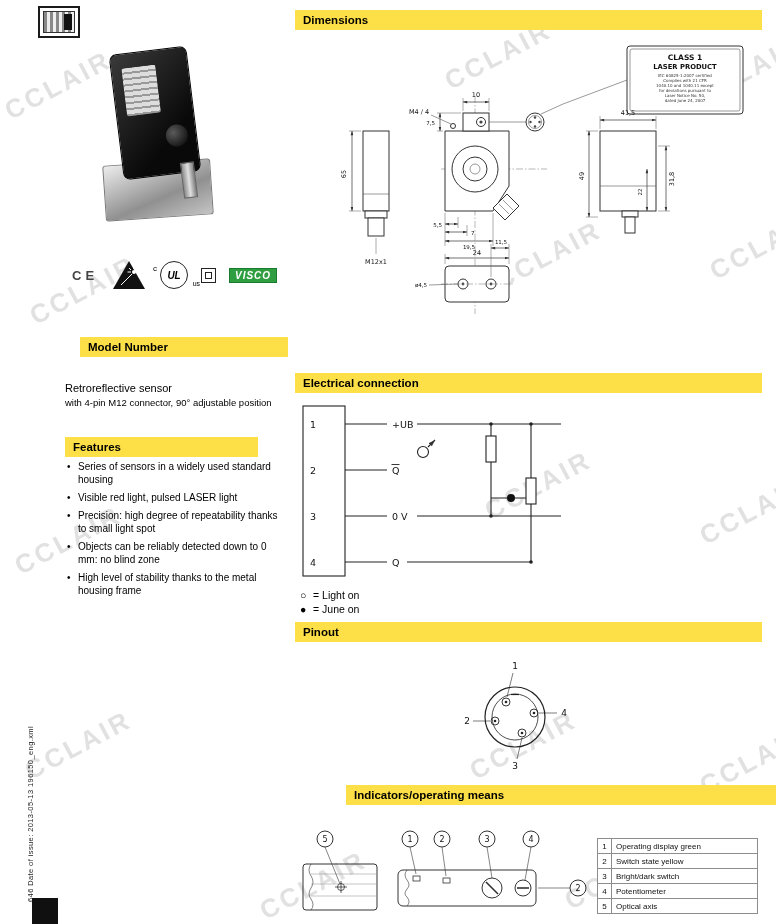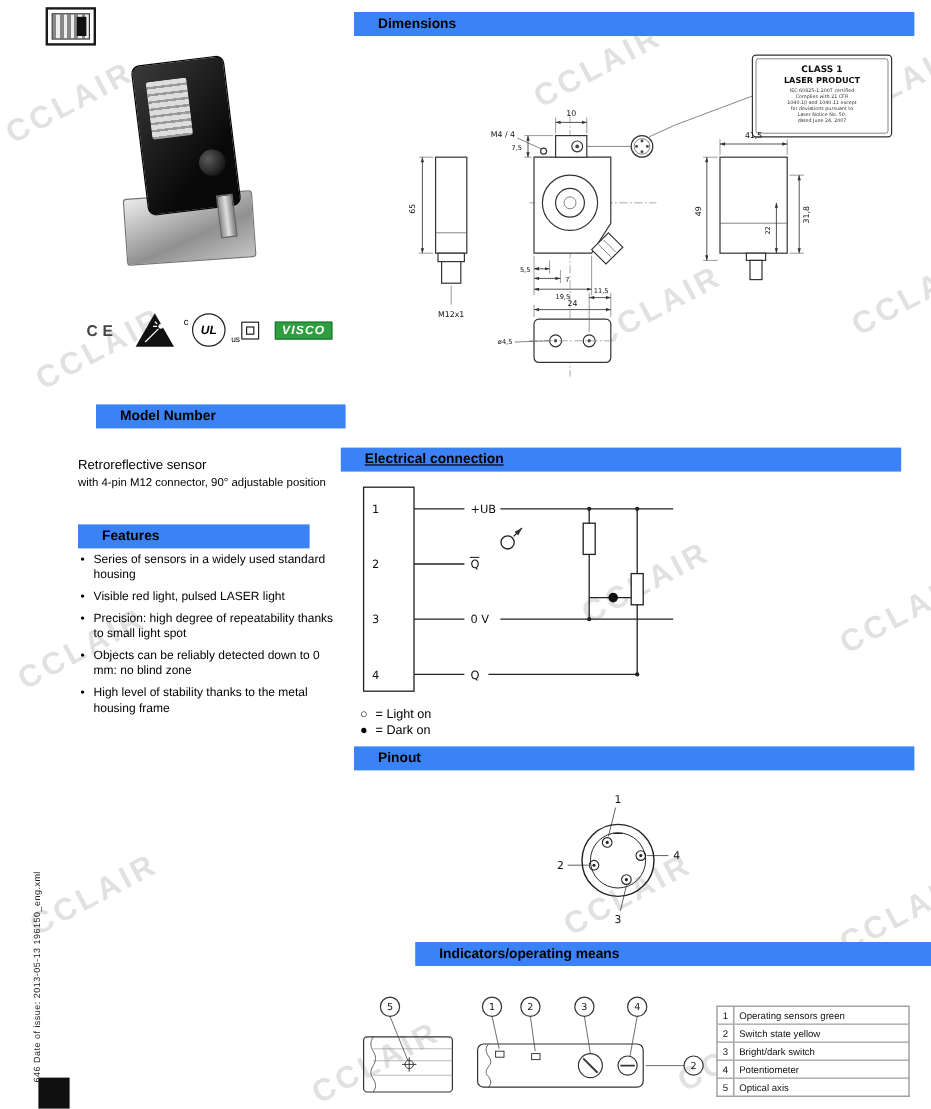--- a/index.html
+++ b/index.html
@@ -41,26 +41,26 @@
   .ce { font-size:13px; letter-spacing:4px; color:#444; font-weight:600; }
   .ulwrap { position:relative; width:28px; height:28px; border:1.6px solid #222; border-radius:50%;
         display:flex; align-items:center; justify-content:center; font-weight:bold; font-style:italic; font-size:10px; }
   .ulwrap .c { position:absolute; left:-8px; top:2px; font-size:8px; font-style:normal; font-weight:normal; }
   .ulwrap .us { position:absolute; right:-13px; bottom:1px; font-size:7px; font-style:normal; font-weight:normal; }
   .sq { width:15px; height:15px; border:1.6px solid #222; display:flex; align-items:center; justify-content:center; }
   .sq .in { width:7px; height:7px; border:1.2px solid #222; }
   .visco { width:48px; height:15px; background:#2e9e41; color:#fff; font-weight:bold; font-style:italic;
         font-size:10px; display:flex; align-items:center; justify-content:center; letter-spacing:1px; border:1px solid #187a2c; }
 
-  .bar { position:absolute; background:#3b82f6; height:20px; line-height:20px;
-        font-weight:bold; font-size:11.5px; color:#000; padding-left:20px; }
+  .bar { position:absolute; background:#fde047; height:20px; line-height:20px;
+        font-weight:bold; font-size:11.5px; color:#000; padding-left:8px; }
   .bar-model { left:80px; top:337px; width:208px; }
   .bar-features { left:65px; top:437px; width:193px; }
   .bar-dims { left:295px; top:10px; width:467px; }
-  .bar-elec { left:284px; top:373px; width:467px;text-decoration:underline; }
+  .bar-elec { left:295px; top:373px; width:467px; }
   .bar-pinout { left:295px; top:622px; width:467px; }
   .bar-ind { left:306px; top:785px; width:506px;margin-left:40px; }
 
   .model-number { position:absolute; left:65px; top:362px; width:221px; font-weight:bold; font-size:12px; }
   .model-type { position:absolute; left:65px; top:382px; width:221px; font-size:11px; }
   .model-sub { position:absolute; left:65px; top:397px; width:218px; font-size:9.5px; line-height:1.3; }
 
   .features { position:absolute; left:65px; top:460px; width:222px; list-style:none; }
   .features li { position:relative; padding-left:13px; font-size:10px; line-height:1.3; margin-bottom:5px; }
   .features li::before { content:"•"; position:absolute; left:2px; top:0; }
@@ -323,21 +323,21 @@
       <text x="15" y="165.5">4</text>
       <text x="97" y="27.5">+UB</text>
       <text x="97" y="73.5">Q</text>
       <text x="97" y="119.5">0 V</text>
       <text x="97" y="165.5">Q</text>
     </g>
   </svg>
 
   <div class="legend">
     <div><span class="sym">○</span><span>= Light on</span></div>
-    <div><span class="sym">●</span><span>= Dark on</span></div>
+    <div><span class="sym">●</span><span>= June on</span></div>
   </div>
 
   <svg class="pinout-svg" width="150" height="118" viewBox="0 0 150 118">
     <g stroke="#222" fill="none">
       <circle cx="75" cy="62" r="30" stroke-width="1.2"></circle>
       <circle cx="75" cy="62" r="23" stroke-width="0.8"></circle>
       <path d="M71,39.5 h8" stroke-width="1.2"></path>
       <circle cx="66" cy="47" r="4" stroke-width="0.9"></circle>
       <circle cx="55" cy="66" r="4" stroke-width="0.9"></circle>
       <circle cx="82" cy="78" r="4" stroke-width="0.9"></circle>
@@ -400,21 +400,21 @@
       <text x="147" y="16">2</text>
       <text x="192" y="16">3</text>
       <text x="236" y="16">4</text>
       <text x="283" y="65">2</text>
     </g>
   </svg>
 
   <div class="ind-table">
     <div class="ind-row">
       <span class="ind-num">1</span>
-      <span class="ind-label">Operating sensors green</span>
+      <span class="ind-label">Operating display green</span>
     </div>
     <div class="ind-row">
       <span class="ind-num">2</span>
       <span class="ind-label">Switch state yellow</span>
     </div>
     <div class="ind-row">
       <span class="ind-num">3</span>
       <span class="ind-label">Bright/dark switch</span>
     </div>
     <div class="ind-row">

